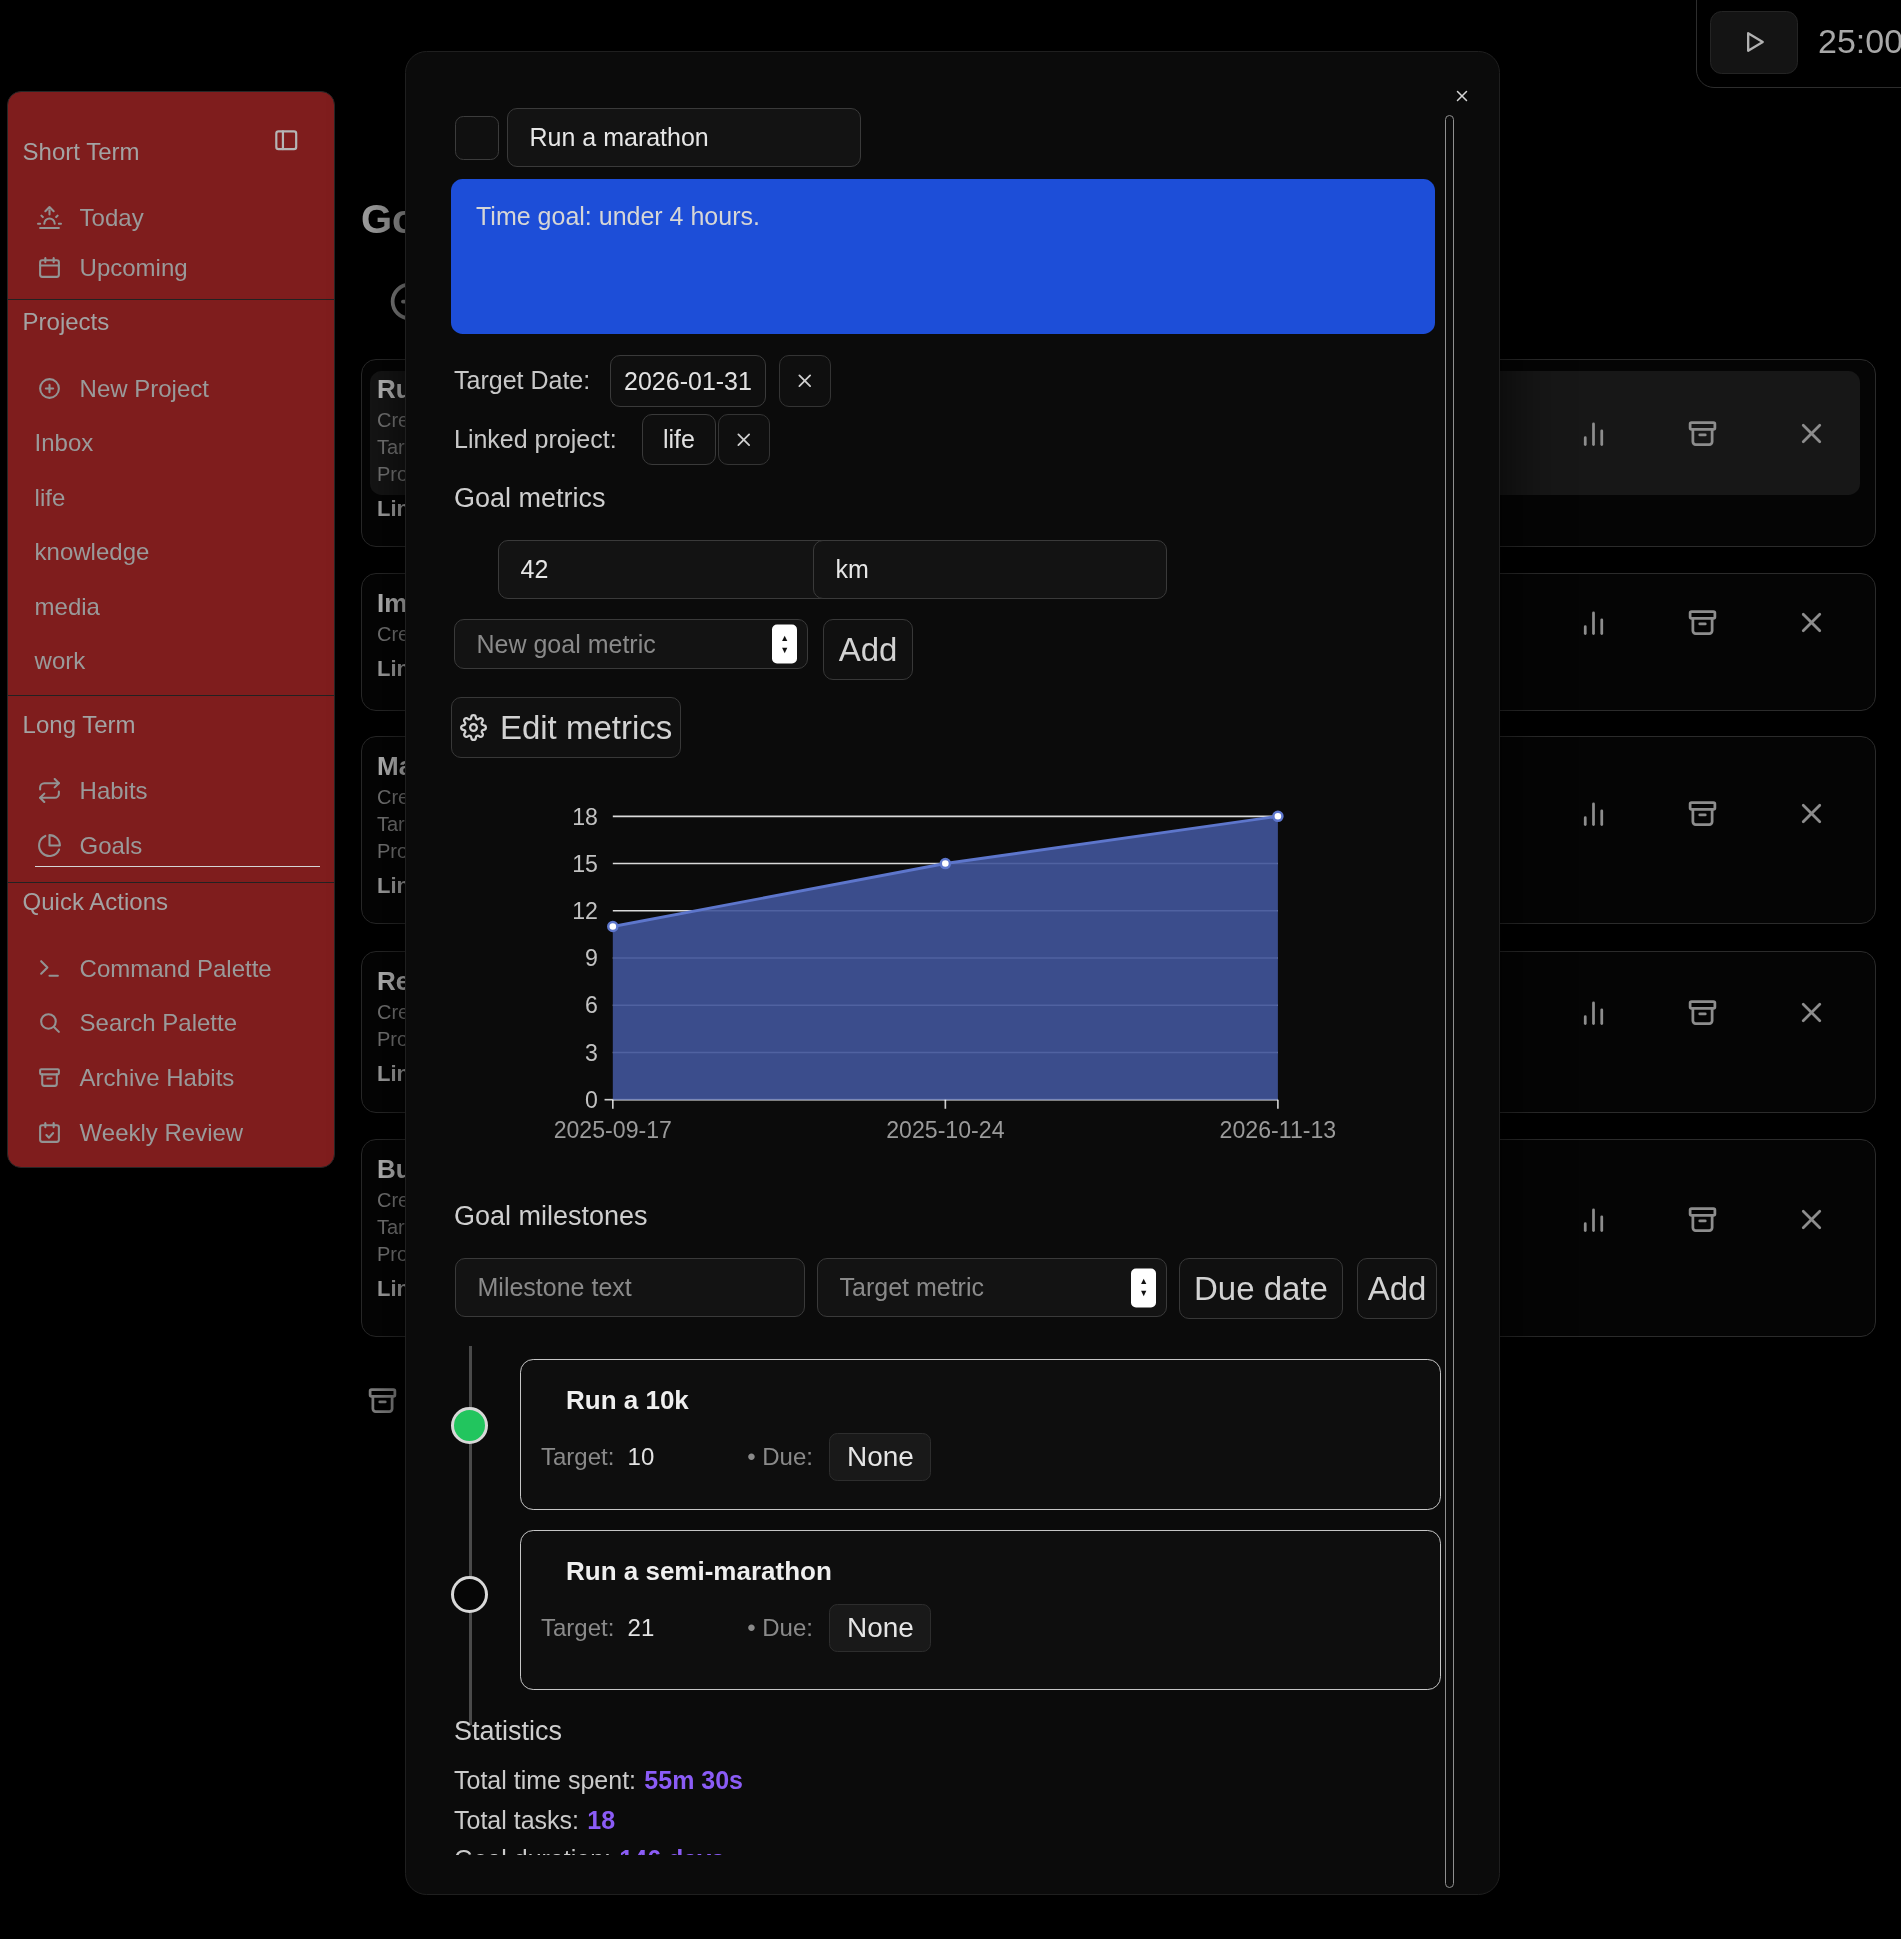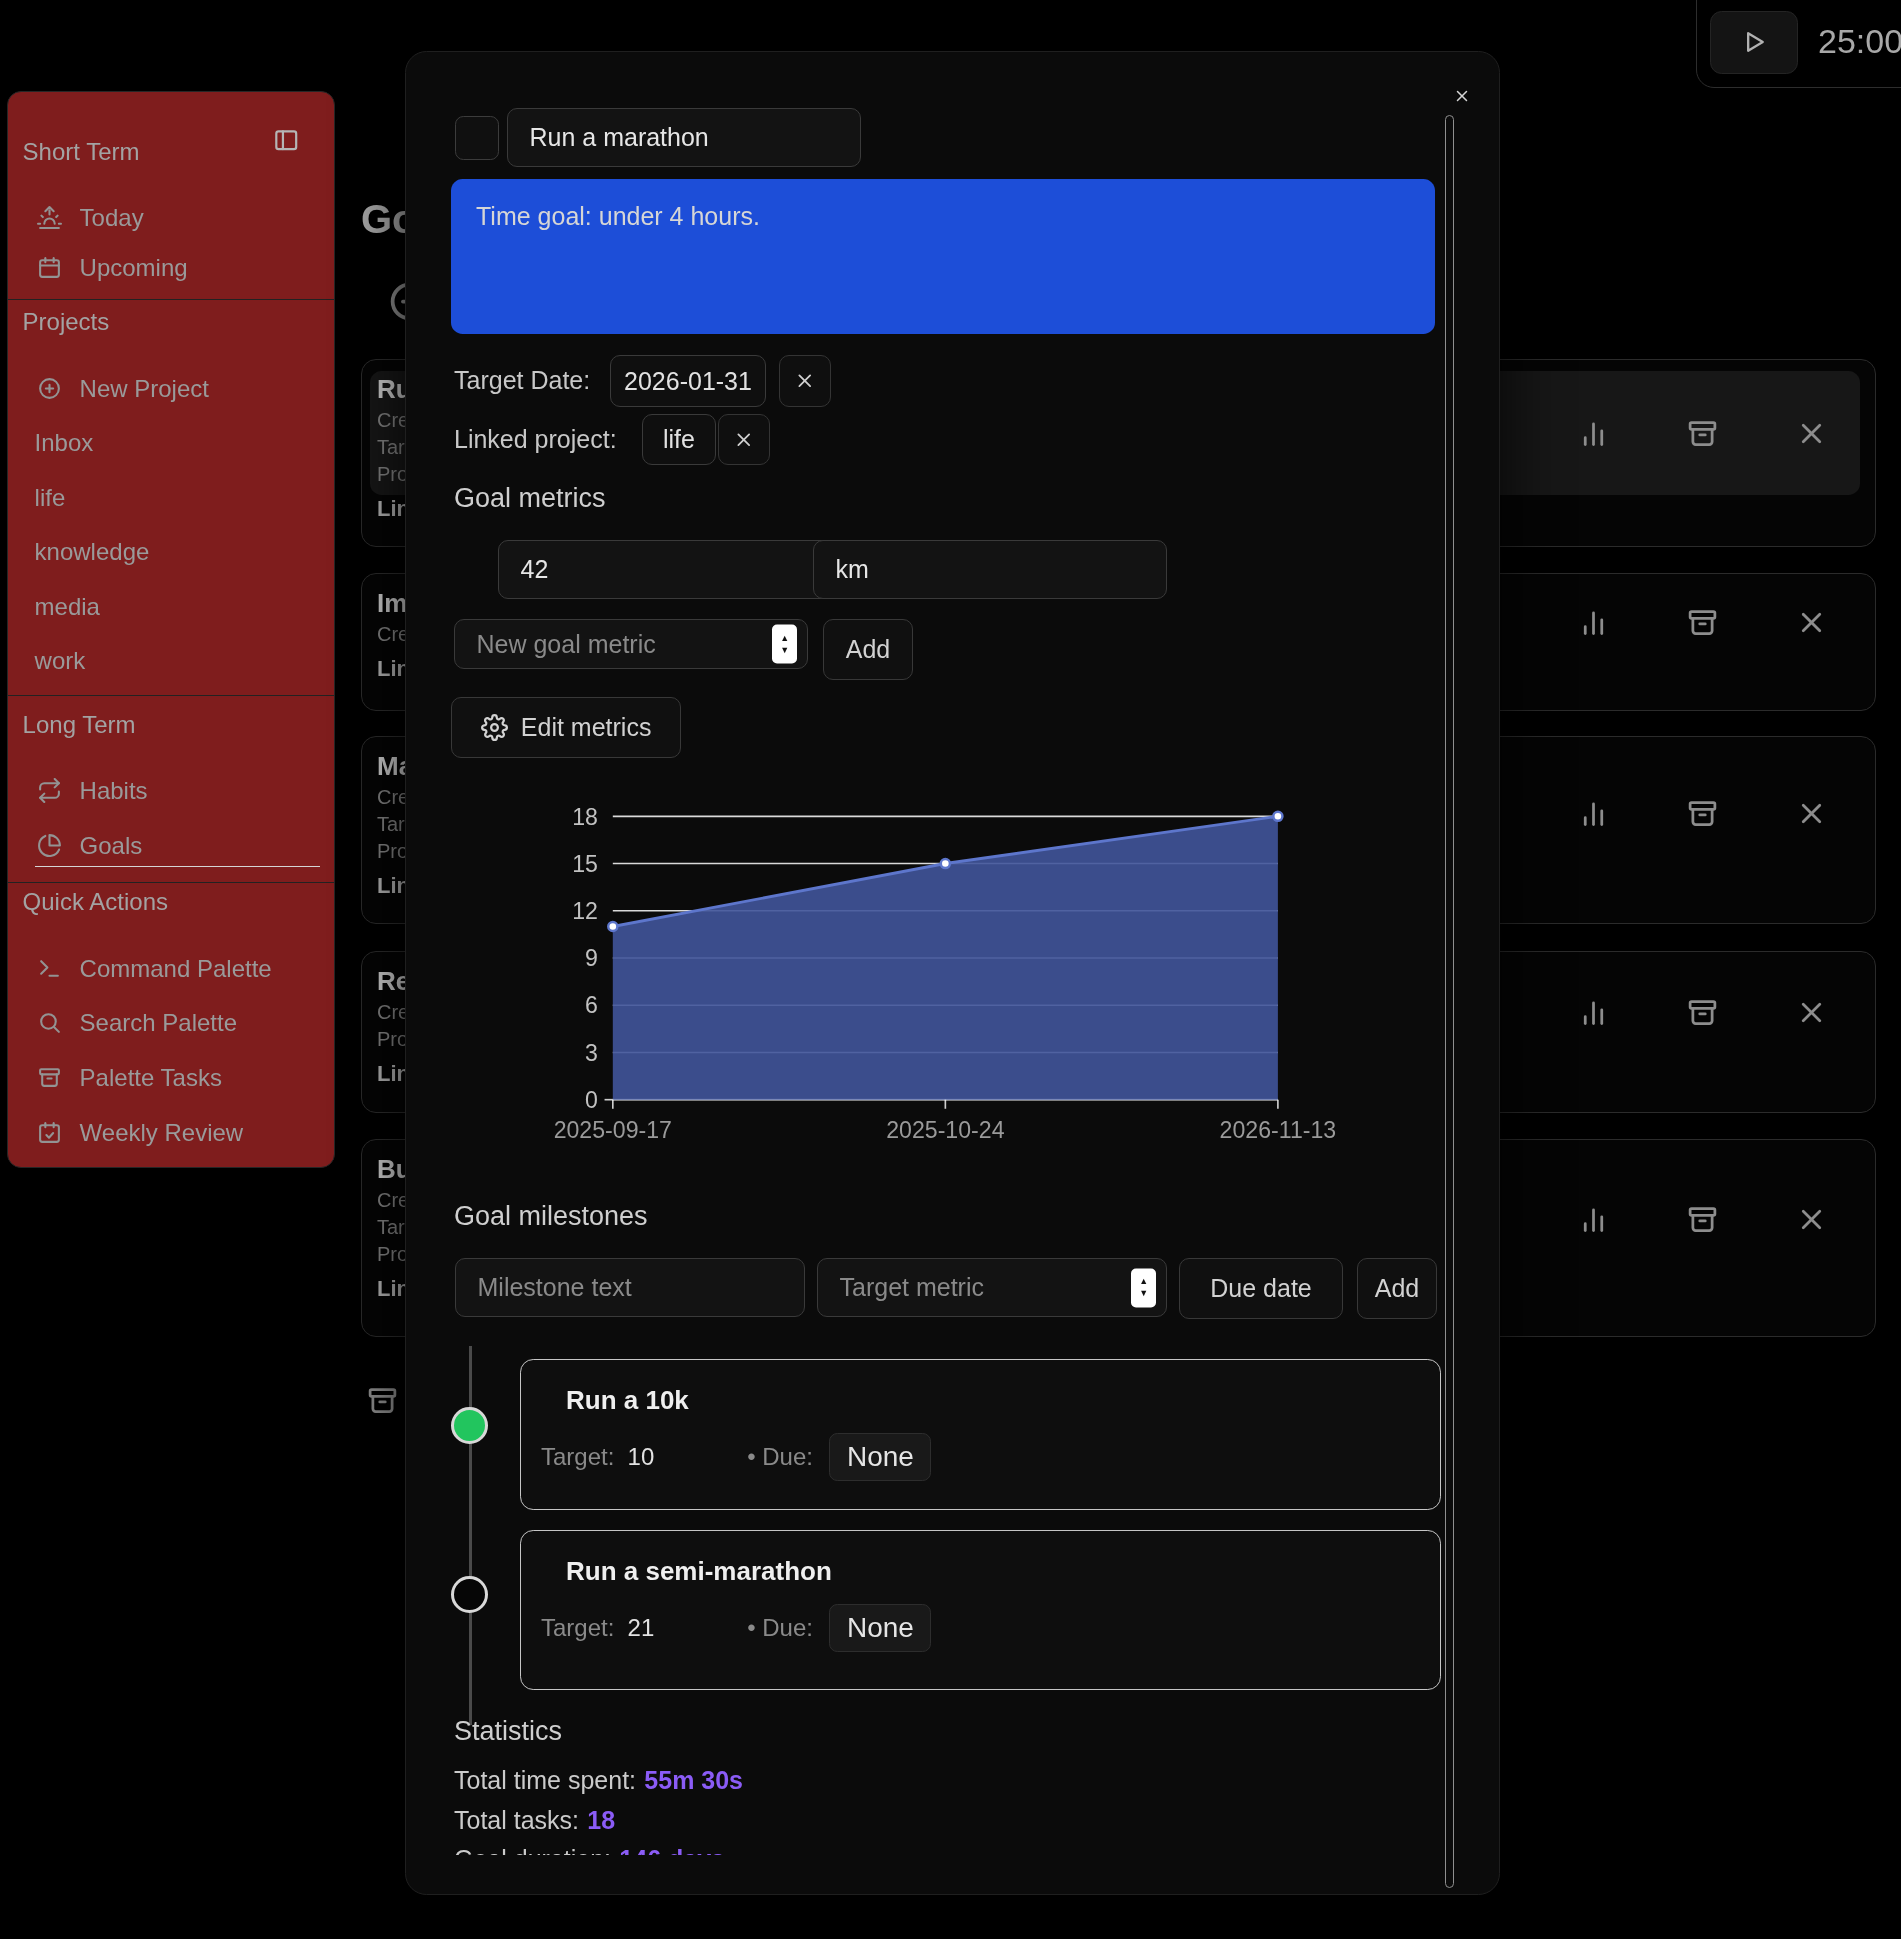--- a/index.html
+++ b/index.html
@@ -56,21 +56,21 @@
         color:#111;font-size:9px;line-height:11.6px;}
   .desc{position:absolute;left:45px;top:127px;width:984px;height:155px;background:#1d4ed8;border-radius:11.6px;
         font-size:25px;color:#d6d6d6;padding:23px 25px;box-sizing:border-box;}
   .rowlabel{position:absolute;font-size:25px;color:#c8c8c8;height:50px;line-height:50px;}
   .chip{position:absolute;border:0.8px solid #3a3a3a;border-radius:10px;background:#0f0f0f;color:#e2e2e2;
         font-size:25px;display:flex;align-items:center;justify-content:center;}
   .xbtn{position:absolute;border:0.8px solid #343434;border-radius:10px;background:#0f0f0f;color:#d0d0d0;
         display:flex;align-items:center;justify-content:center;}
   .mh{position:absolute;font-size:27px;color:#cfcfcf;}
   .btn{position:absolute;background:#101010;border:0.8px solid #383838;border-radius:10px;color:#d2d2d2;
-       font-size:25px;display:flex;align-items:center;justify-content:center;gap:13.2px;}
+       font-size:33px;display:flex;align-items:center;justify-content:center;gap:13.2px;}
   .chart{position:absolute;left:128px;top:742px;overflow:visible;}
   .timeline{position:absolute;left:63px;top:1294px;width:2.5px;height:379px;background:#4a4a4a;}
   .dot{position:absolute;left:45px;width:31px;height:31px;border-radius:50%;border:3.3px solid #d8d8d8;}
   .mcard{position:absolute;left:114px;width:919px;border:1.2px solid #c6c6c6;border-radius:13.2px;background:#0e0e0e;}
   .mcard .mtitle{position:absolute;left:45px;top:25px;font-size:26px;font-weight:bold;color:#efefef;}
   .mcard .mmeta{position:absolute;left:20px;top:73px;height:48px;display:flex;align-items:center;font-size:24px;}
   .mmeta .k{color:#8a8a8a;}
   .mmeta .v{color:#e2e2e2;margin-left:13.2px;}
   .mmeta .sep{color:#8a8a8a;margin-left:93px;}
   .mmeta .k2{color:#8a8a8a;margin-left:6.6px;}
@@ -200,21 +200,21 @@
           <span class="lbl">Search Palette</span>
         </div>
         <div class="srow" style="top: 958px;">
           <span class="ic">
             <svg width="25" height="25" viewBox="0 0 24 24" fill="none" stroke="currentColor" stroke-width="2" stroke-linecap="round" stroke-linejoin="round">
               <rect x="3" y="4" width="18" height="5" rx="1"></rect>
               <path d="M5 9v9a2 2 0 0 0 2 2h10a2 2 0 0 0 2-2V9"></path>
               <line x1="10" y1="13" x2="14" y2="13"></line>
             </svg>
           </span>
-          <span class="lbl">Palette Tasks</span>
+          <span class="lbl">Archive Habits</span>
         </div>
         <div class="srow" style="top: 1013px;">
           <span class="ic">
             <svg width="25" height="25" viewBox="0 0 24 24" fill="none" stroke="currentColor" stroke-width="2" stroke-linecap="round" stroke-linejoin="round">
               <rect x="3" y="5" width="18" height="16" rx="2"></rect>
               <line x1="8" y1="3" x2="8" y2="7"></line>
               <line x1="16" y1="3" x2="16" y2="7"></line>
               <polyline points="9 14.5 11.5 17 15.5 12.5"></polyline>
             </svg>
           </span>

